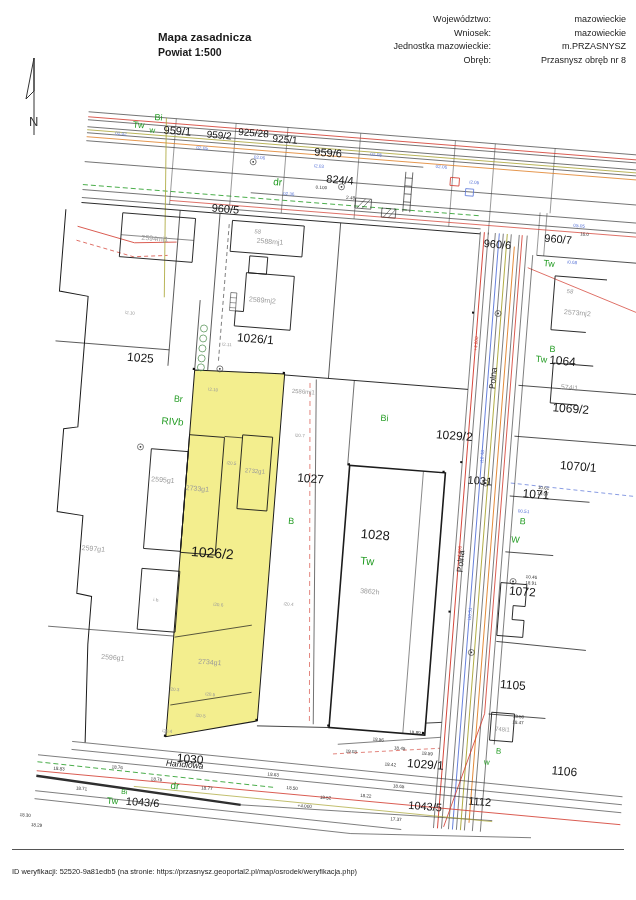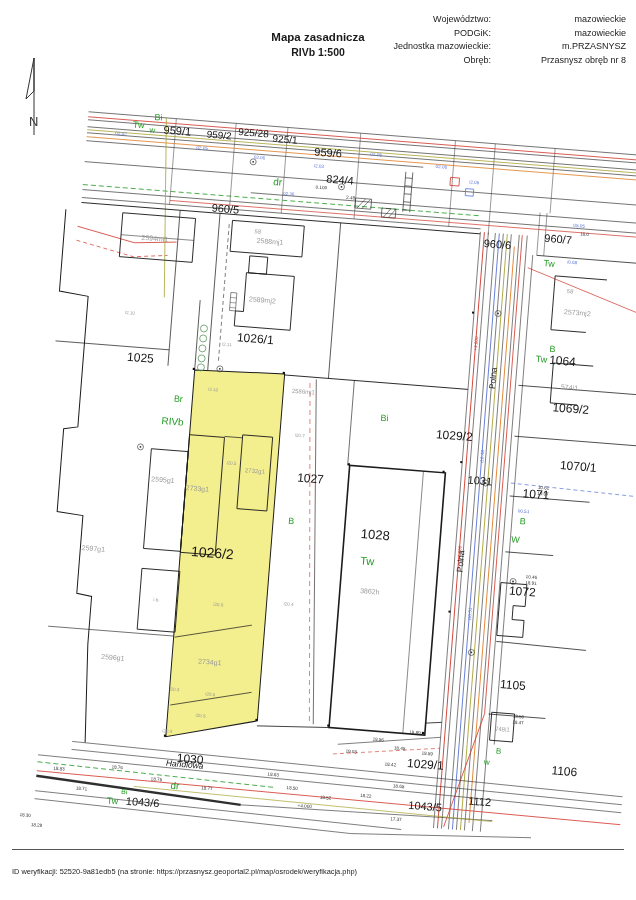--- a/index.html
+++ b/index.html
@@ -1,18 +1,18 @@
 <!DOCTYPE html>
 <html><head>
 <meta charset="utf-8">
 <style>
   html,body{margin:0;padding:0;background:#9a9a9a;}
   .page{position:relative;width:636px;height:900px;background:#ffffff;overflow:hidden;
         font-family:"Liberation Sans",sans-serif;color:#1a1a1a;}
-  .title-block{position:absolute;top:31px;left:158px;width:320px;text-align:center;}
+  .title-block{position:absolute;top:31px;left:158px;width:320px;}
   .title-block .t1{font-size:11.5px;font-weight:bold;}
   .title-block .t2{font-size:10.5px;font-weight:bold;margin-top:3px;}
   .meta-block{position:absolute;top:14px;right:10px;display:grid;
               grid-template-columns:auto auto;column-gap:6px;row-gap:3.5px;font-size:9px;}
   .meta-block .ml{font-weight:normal;text-align:right;white-space:nowrap;}
   .meta-block .mv{text-align:right;white-space:nowrap;margin-left:44px;}
   .footer{position:absolute;left:12px;right:12px;top:849px;border-top:1px solid #555;
           padding-top:16px;font-size:7.4px;line-height:1.55;color:#222;}
   #map-svg{position:absolute;left:0;top:0;}
   #map-svg text{font-family:"Liberation Sans",sans-serif;}
@@ -300,27 +300,27 @@
           <text x="214" y="772.2" font-size="12" text-anchor="middle" fill="#161616">1030</text>
           <text x="170" y="818.85" font-size="11" text-anchor="middle" fill="#161616">1043/6</text>
           <text x="452" y="800.85" font-size="11" text-anchor="middle" fill="#161616">1043/5</text>
           <text x="506" y="791.85" font-size="11" text-anchor="middle" fill="#161616">1112</text>
         </g>
     </g>
   </svg>
 
   <div class="title-block">
     <div class="t1">Mapa zasadnicza</div>
-    <div class="t2">RIVb 1:500</div>
+    <div class="t2">Powiat 1:500</div>
   </div>
 
   <div class="meta-block">
     <div class="ml">Województwo:</div>
     <div class="mv">mazowieckie</div>
-    <div class="ml">PODGiK:</div>
+    <div class="ml">Wniosek:</div>
     <div class="mv">mazowieckie</div>
     <div class="ml">Jednostka mazowieckie:</div>
     <div class="mv">m.PRZASNYSZ</div>
     <div class="ml">Obręb:</div>
     <div class="mv">Przasnysz obręb nr 8</div>
   </div>
 
   <div class="footer">
     <div>ID weryfikacji: 52520-9a81edb5 (na stronie: https://przasnysz.geoportal2.pl/map/osrodek/weryfikacja.php)</div>
   </div>

